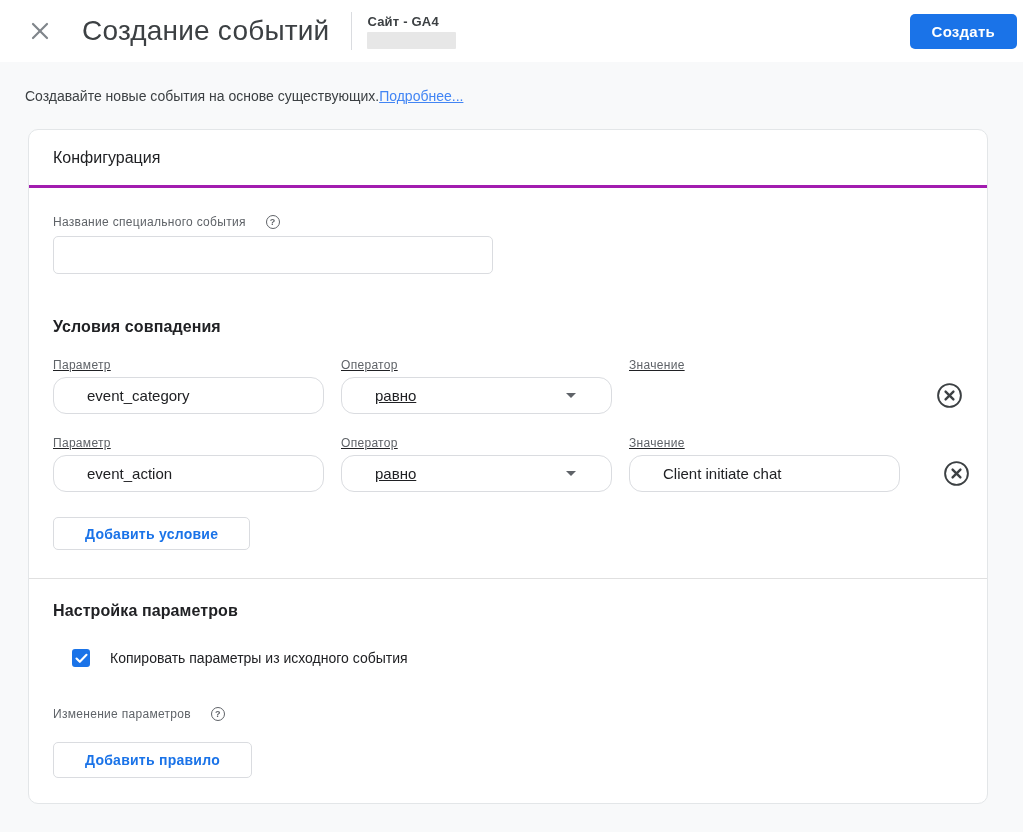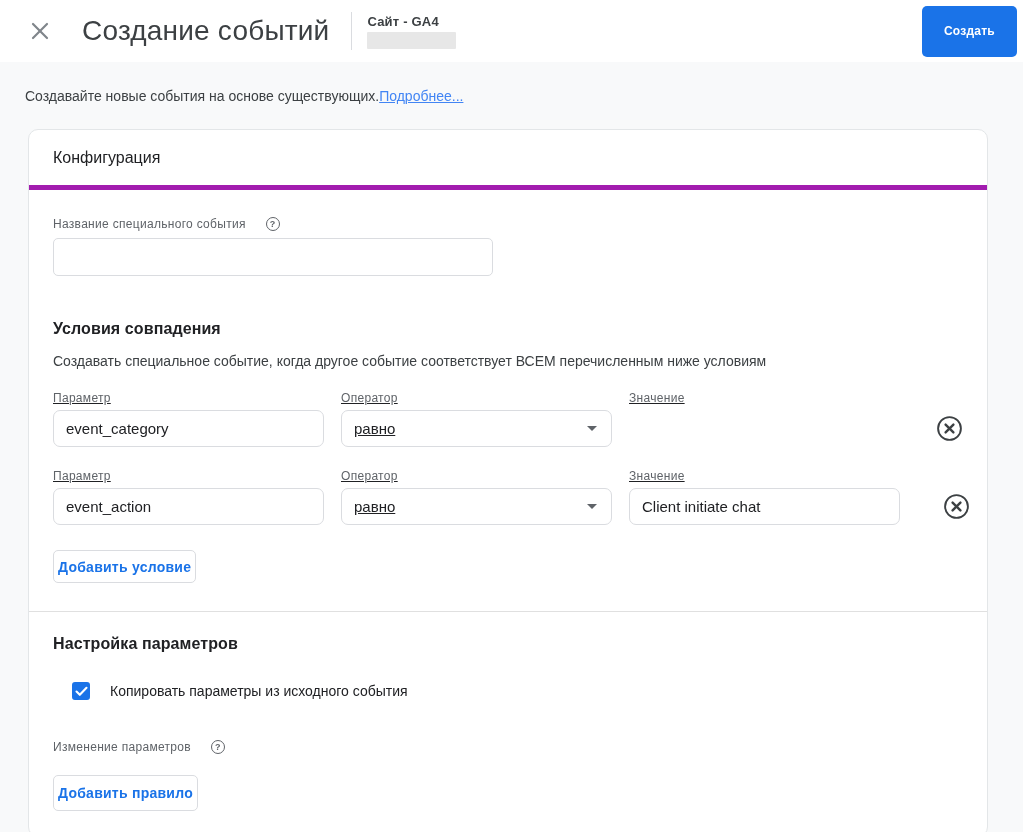--- a/index.html
+++ b/index.html
@@ -50,25 +50,25 @@
     width: 89px; height: 17px;
     background: #e7e7e7;
     border-radius: 1px;
   }
   .create-btn {
     margin-left: auto;
     background: #1a73e8;
     color: #ffffff;
     border: none;
     border-radius: 5px;
-    font-size: 12px;
+    font-size: 15px;
     font-weight: 600;
     letter-spacing: .25px;
     padding: 0 22px;
-    height: 51px;
+    height: 35px;
     cursor: pointer;
     font-family: inherit;
   }
 
   
   .intro {
     padding: 26px 13px 0 25px;
     font-size: 14px;
     color: #3c4043;
   }
@@ -83,21 +83,21 @@
     margin: 25px 0 0 28px;
     width: 960px;
     background: #ffffff;
     border: 1px solid #e3e6e8;
     border-radius: 10px;
   }
   .card-header {
     padding: 19px 24px 18px 24px;
     font-size: 16px;
     color: #202124;
-    border-bottom: 5px solid #a21caf;
+    border-bottom: 3px solid #a21caf;
   }
   .card-body { padding: 0 24px 25px 24px; }
 
   .field-label {
     font-size: 12px;
     color: #5f6368;
     letter-spacing: .3px;
     display: flex;
     align-items: center;
     gap: 20px;
@@ -143,25 +143,25 @@
 
   .cond-row {
     display: flex;
     margin-top: 22px;
   }
   .cond-col { width: 271px; margin-right: 17px; text-decoration: underline; }
   .cond-field {
     margin-top: 5px;
     width: 271px; height: 37px;
     border: 1px solid #dadce0;
-    border-radius: 7px;
+    border-radius: 13px;
     font-size: 15px;
     font-family: inherit;
     color: #202124;
-    padding: 0 12px;
+    padding: 0 33px;
     outline: none;
     background: #fff;
   }
   .select-field {
     display: flex;
     align-items: center;
     justify-content: space-between;
     cursor: pointer;
   }
   .select-arrow {
@@ -183,21 +183,21 @@
   .outline-btn {
     display: inline-block;
     background: #ffffff;
     border: 1px solid #dadce0;
     border-radius: 5px;
     color: #1a73e8;
     font-size: 14px;
     font-weight: 600;
     letter-spacing: .25px;
     font-family: inherit;
-    padding: 0 4px;
+    padding: 0 31px;
     height: 33px;
     cursor: pointer;
   }
   .add-condition { margin-top: 25px; }
 
   .card-divider {
     height: 1px;
     background: #e0e0e0;
     margin: 28px -24px 0 -24px;
   }
@@ -257,21 +257,20 @@
     <div class="name-section">
       <div class="field-label">
         <span>Название специального события</span>
         <span class="help-icon">?</span>
       </div>
       <input class="name-input" type="text" value="" style="">
     </div>
 
     <div class="conditions-section">
       <div class="section-title">Условия совпадения</div>
-      <div class="conditions-desc">Создавать специальное событие, когда другое событие соответствует ВСЕМ перечисленным ниже условиям</div>
 
       
       <div class="cond-row">
         <div class="cond-col">
           <div class="field-label">Параметр</div>
           <input class="cond-field" type="text" value="event_category" style="">
         </div>
         <div class="cond-col">
           <div class="field-label">Оператор</div>
           <div class="cond-field select-field">

